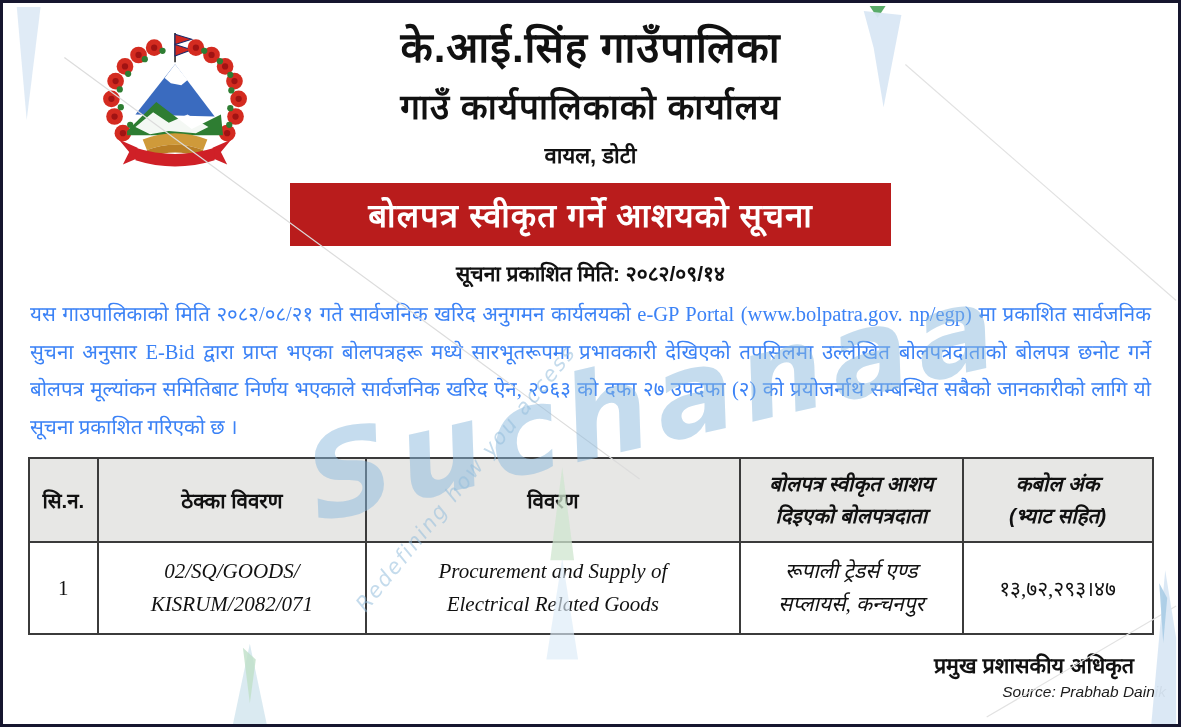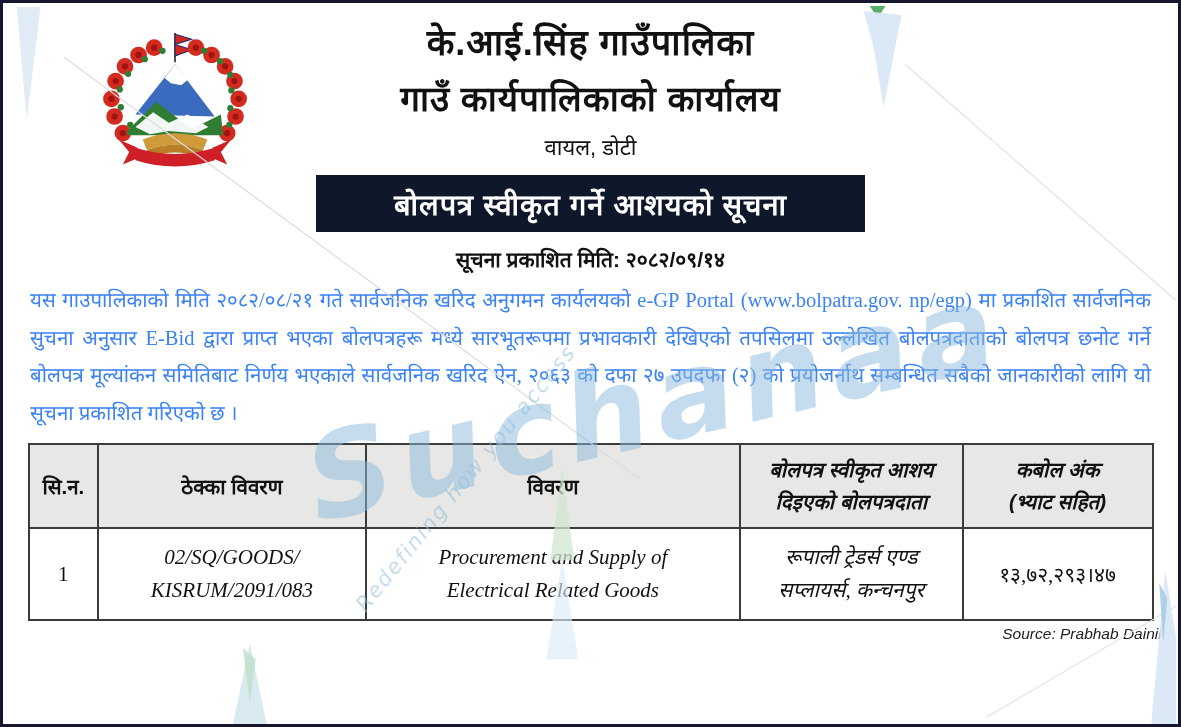--- a/index.html
+++ b/index.html
@@ -34,28 +34,28 @@
     color: rgba(148, 190, 221, 0.55);
     transform: rotate(-51deg); transform-origin: left top;
     white-space: nowrap;
   }
   .wm-svg { position: absolute; inset: 0; width: 100%; height: 100%; }
   
   .emblem {
     position: absolute; left: 92px; top: 28px; width: 158px; height: 146px; z-index: 2;
   }
   .head-center { position: relative; z-index: 3; text-align: center; padding-top: 14px; }
-  .org-name   { font-size: 36px; font-weight: bold; letter-spacing: 1px; }
+  .org-name   { font-size: 42px; font-weight: bold; letter-spacing: 1px; }
   .office-name{ font-size: 35px; font-weight: bold; margin-top: 8px; letter-spacing: 1px; }
-  .addr1 { font-size: 22px; font-weight: normal; margin-top: 10px; }
+  .addr1 { font-size: 22px; font-weight: bold; margin-top: 10px; }
   .addr2 { font-size: 22px; font-weight: bold; margin-top: 6px; }
   .banner {
     margin: 14px auto 0 auto; width: fit-content;
-    background: #0f172a; color: #ffffff;
-    font-size: 29px; font-weight: bold;
+    background: #b91c1c; color: #ffffff;
+    font-size: 33px; font-weight: bold;
     padding: 9px 78px; letter-spacing: 1px;
   }
   .pub-date { font-size: 21px; font-weight: bold; margin-top: 13px; }
   
   .body-par {
     position: relative; z-index: 3;
     margin: 9px 27px 0 27px;
     font-family: "Liberation Serif", "DejaVu Serif", serif;
     font-size: 20.5px; line-height: 1.83; text-align: justify;
     color: #3b82f6;
@@ -219,30 +219,31 @@
           <span>कबोल अंक</span>
           <span>(भ्याट सहित)</span>
         </th>
       </tr>
     </thead>
     <tbody>
       <tr>
         <td class="cell-latin">1</td>
         <td class="cell-latin two-line">
           <span>02/SQ/GOODS/</span>
-          <span>KISRUM/2091/083</span>
+          <span>KISRUM/2082/071</span>
         </td>
         <td class="cell-latin two-line">
           <span>Procurement and Supply of</span>
           <span>Electrical Related Goods</span>
         </td>
         <td class="cell-nep two-line">
           <span>रूपाली ट्रेडर्स एण्ड</span>
           <span>सप्लायर्स, कन्चनपुर</span>
         </td>
         <td class="cell-nep">१३,७२,२९३।४७</td>
       </tr>
     </tbody>
   </table>
 
+  <div class="signatory">प्रमुख प्रशासकीय अधिकृत</div>
   <div class="source-line">Source: Prabhab Dainik</div>
 
 </div>
 
 </body></html>

